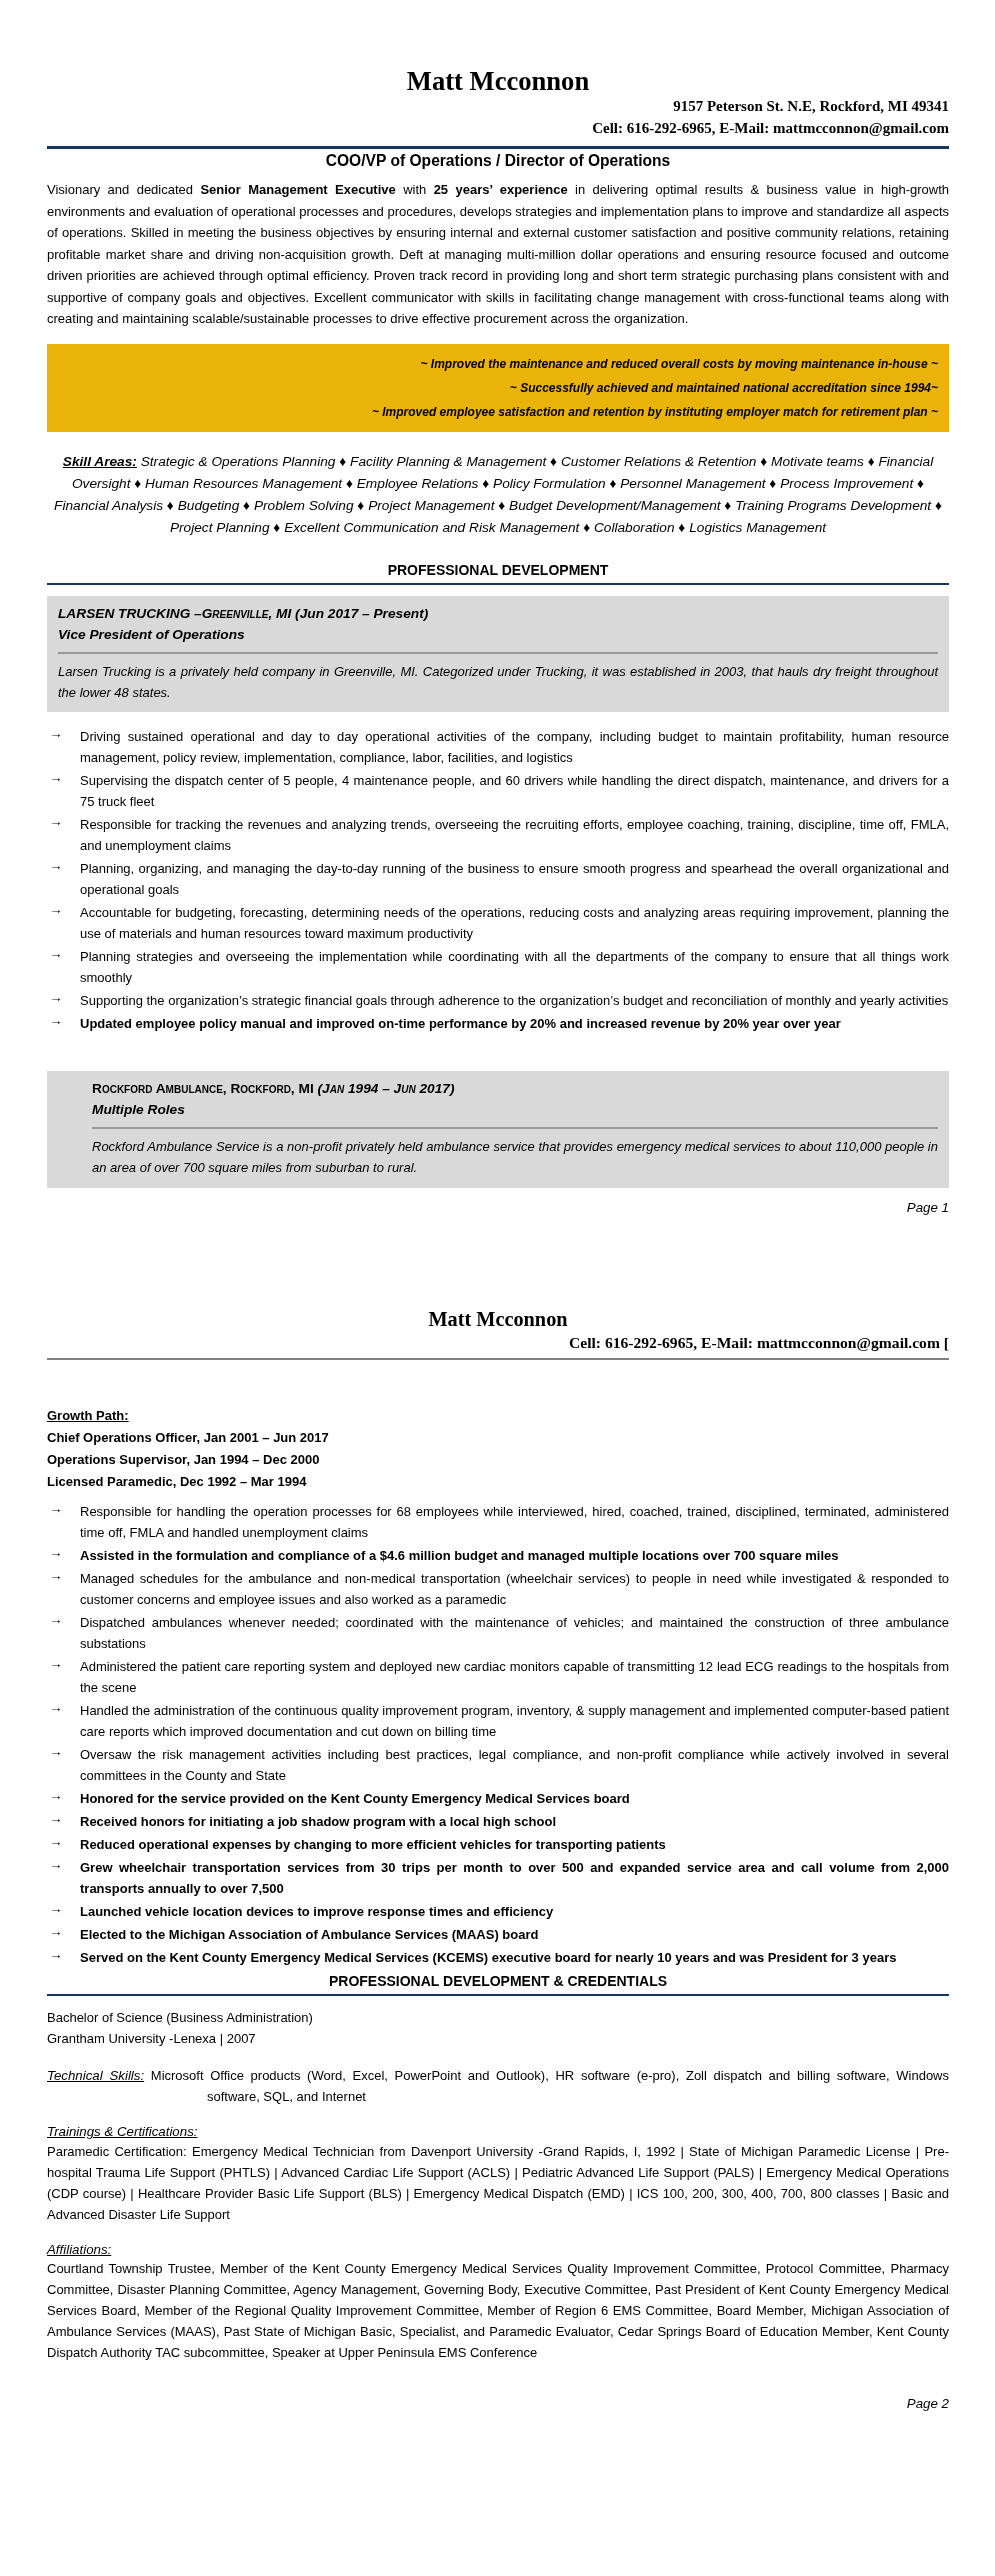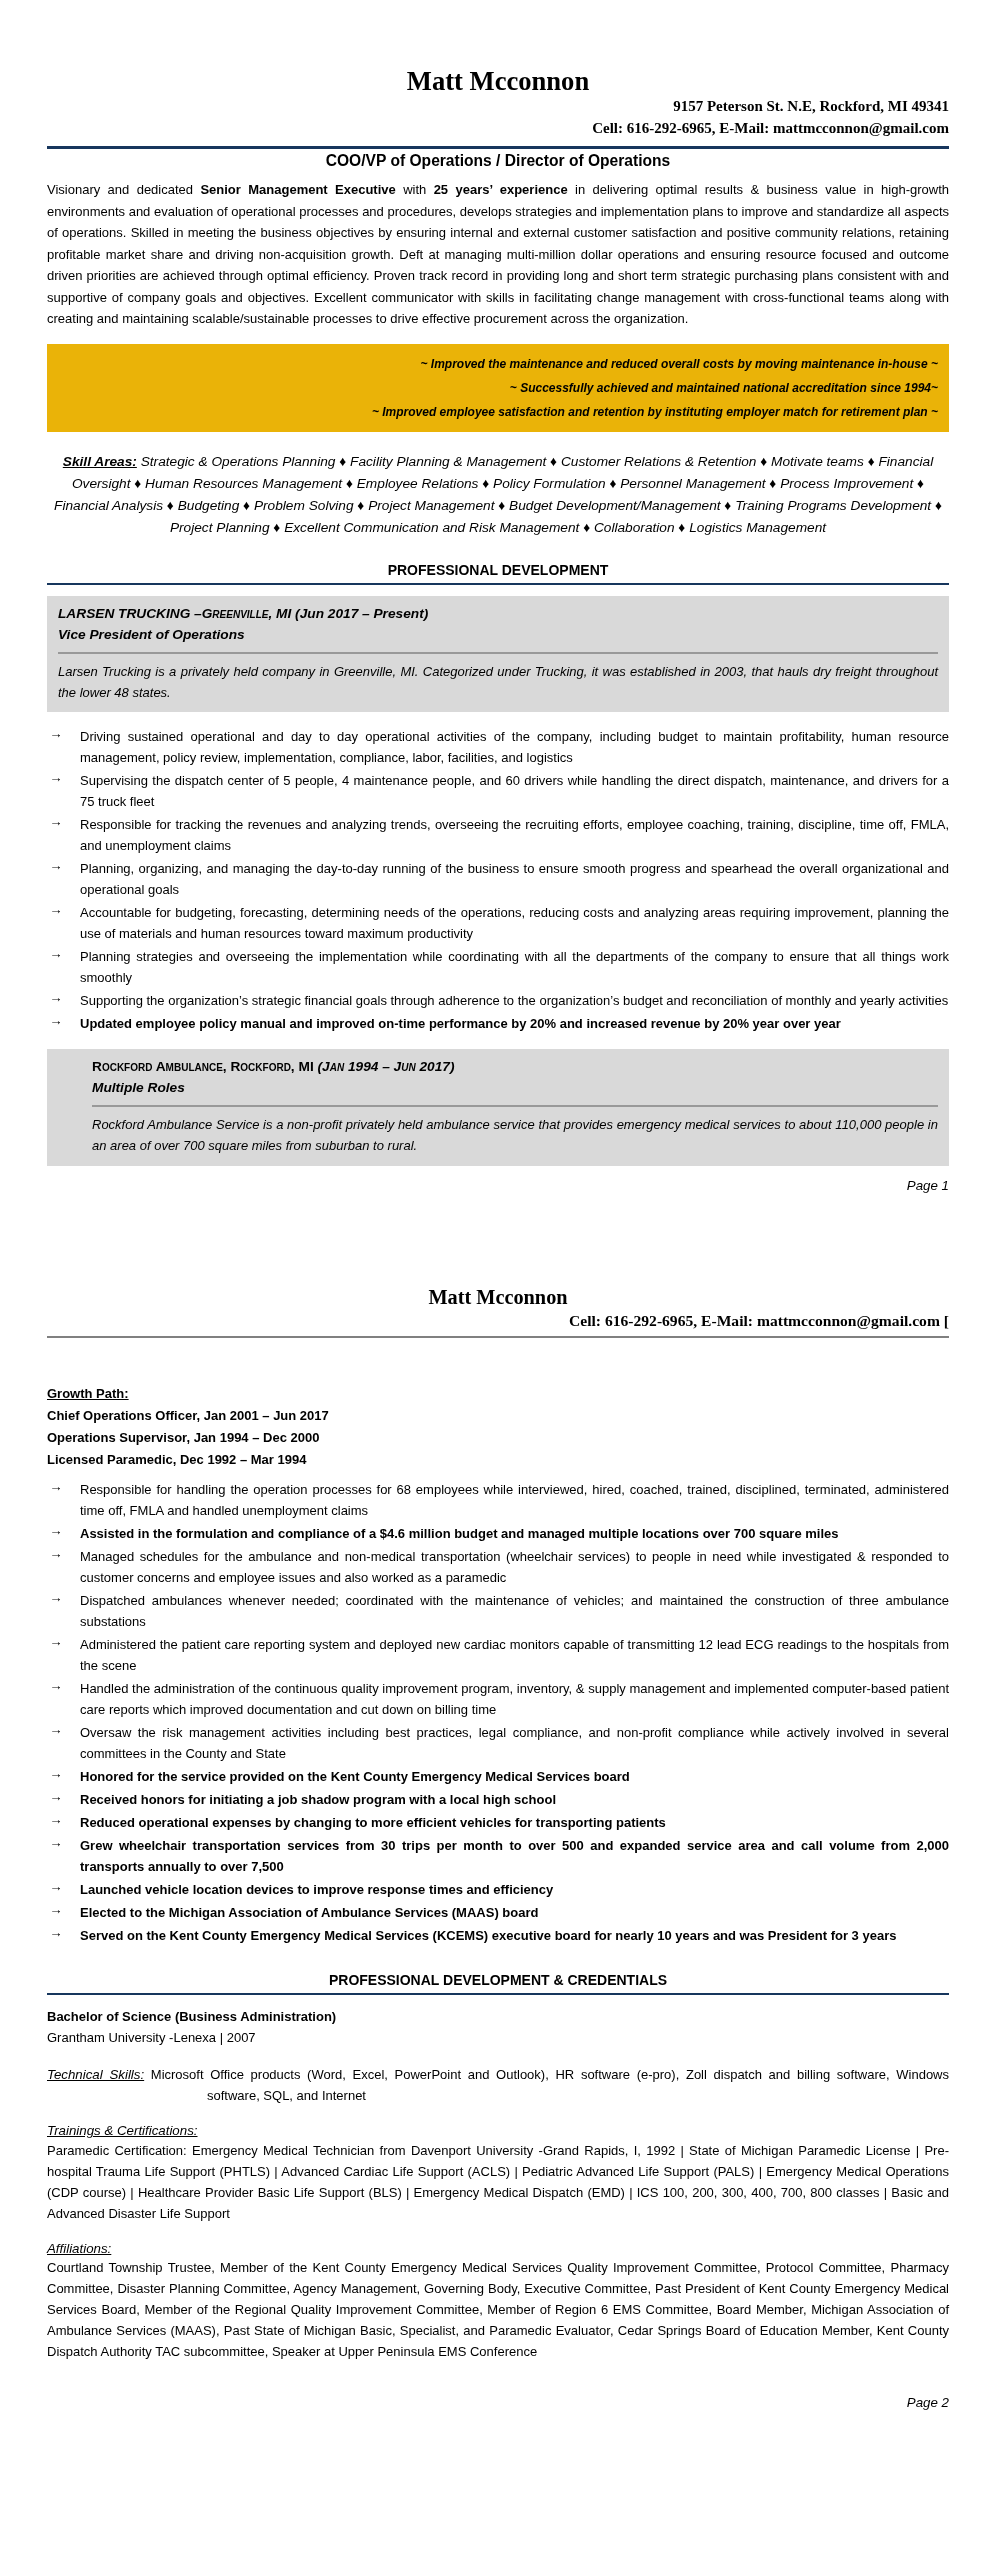--- a/index.html
+++ b/index.html
@@ -83,21 +83,21 @@
   .job-role { font-weight: bold; font-style: italic; font-size: 13.7px; }
   .job-divider { border: 0; border-top: 2.3px solid #999999; margin: 7px 0; }
   .job-desc { font-style: italic; text-align: justify; line-height: 21px; }
 
   .bullets { margin: 14px 0 0; }
   .bullet { display: flex; margin: 2px 0; }
   .bullet .arrow { flex: 0 0 33px; padding-left: 2.3px; font-size: 13.3px; }
   .bullet .btext { flex: 1; text-align: justify; line-height: 21px; }
   .bullet.b .btext { font-weight: bold; }
 
-  .job2-gap { margin-top: 15px; padding-left: 45px; }
+  .job2-gap { margin-top: 37px; padding-left: 45px; }
 
   .page-num {
     text-align: right;
     font-style: italic;
     font-size: 13.3px;
     margin-top: 12.5px;
   }
 
   
   .page2-header { margin-top: 92px; }
@@ -115,24 +115,24 @@
     text-align: right;
     line-height: 1.35;
   }
   .rule-gray { border: 0; border-top: 2px solid #808080; margin: 4.7px 0 0; }
 
   .growth { margin-top: 45px; font-weight: bold; line-height: 22px; font-size: 13px; }
   .growth .gp-label { text-decoration: underline; }
 
   .page2 .bullets { margin-top: 7.8px; }
 
-  .sec2-wrap { margin-top: 26px; }
+  .sec2-wrap { margin-top: 5px; }
 
   .edu { margin-top: 1.6px; line-height: 21px; }
-  .edu .degree { font-weight: bold; }
+  .edu .degree { font-weight: normal; }
 
   .hang {
     text-align: justify;
     line-height: 21px;
     padding-left: 160px;
     text-indent: -160px;
     margin: 15.6px 0 0;
   }
   .para-label {
     font-style: italic;

